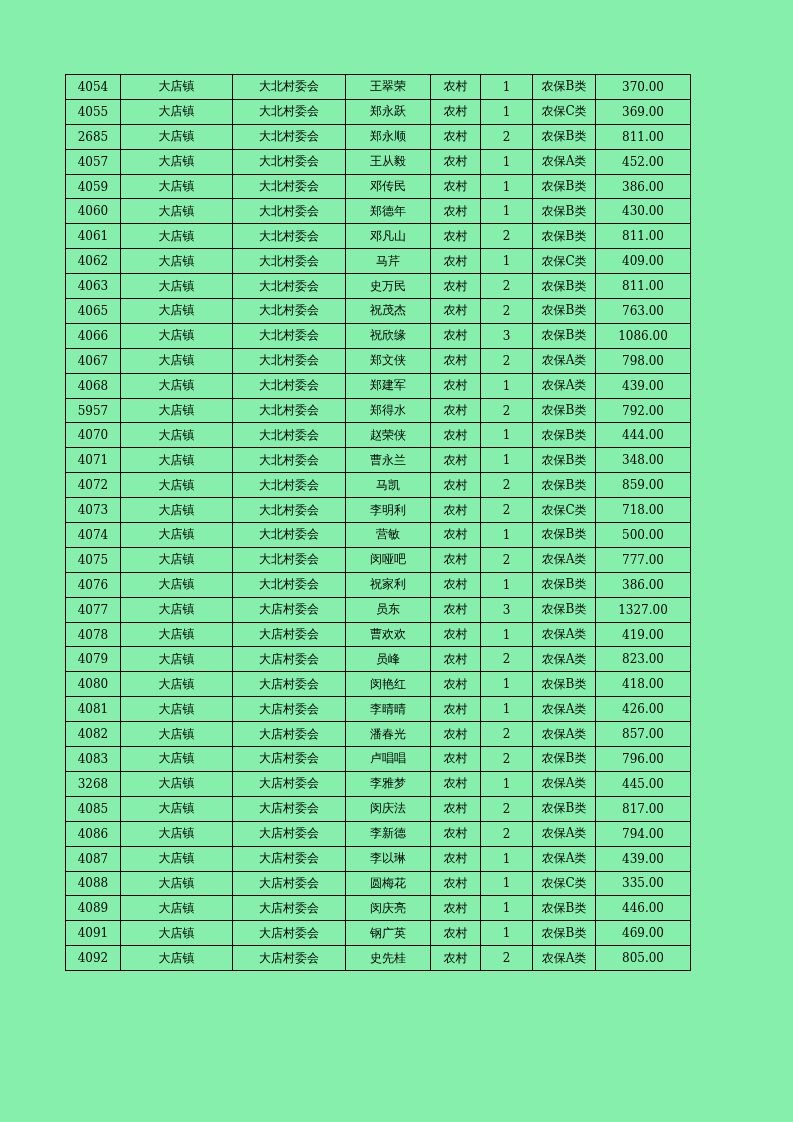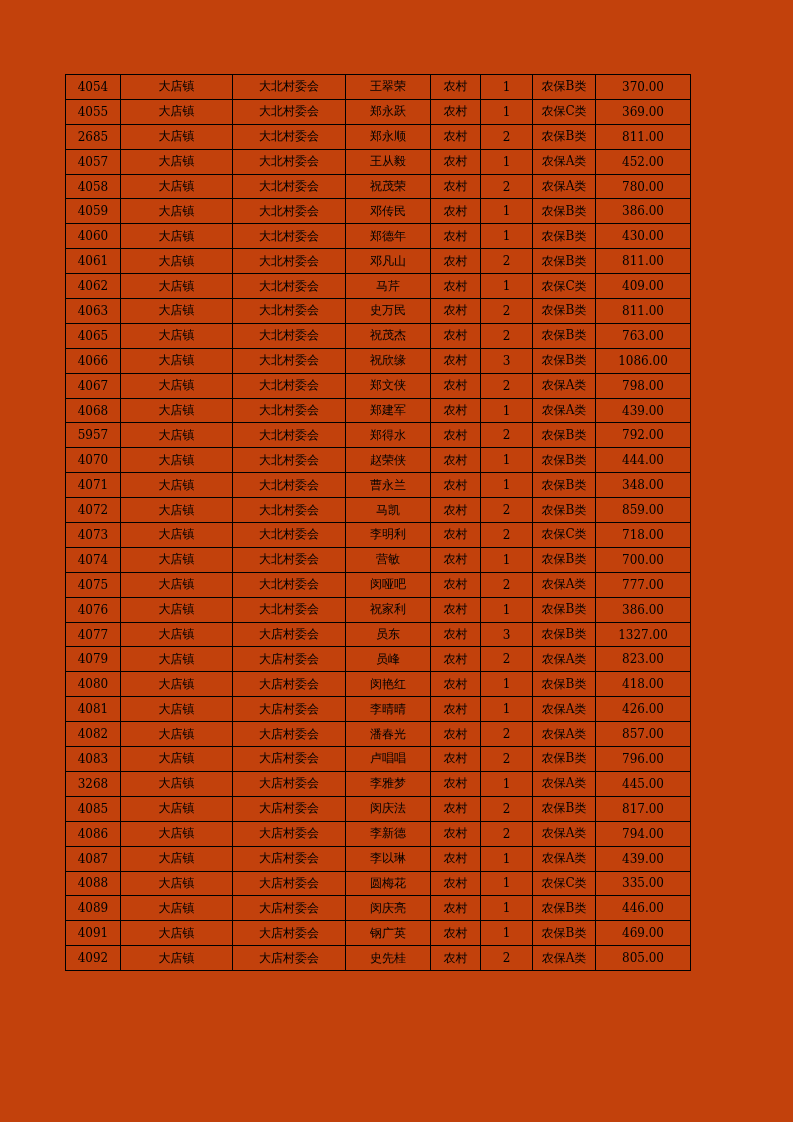--- a/index.html
+++ b/index.html
@@ -5,21 +5,21 @@
   html, body {
     margin: 0;
     padding: 0;
     background: #ffffff;
     font-family: "DejaVu Serif", "Liberation Serif", serif;
   }
   .page {
     position: relative;
     width: 793px;
     height: 1122px;
-    background: #c2410c;
+    background: #86efac;
     overflow: hidden;
   }
   table.records {
     position: absolute;
     left: 65px;
     top: 74px;
     border-collapse: collapse;
     table-layout: fixed;
     width: 625px;
   }
@@ -93,30 +93,20 @@
           <td>4057</td>
           <td>大店镇</td>
           <td>大北村委会</td>
           <td>王从毅</td>
           <td>农村</td>
           <td>1</td>
           <td>农保A类</td>
           <td>452.00</td>
         </tr>
         <tr>
-          <td>4058</td>
-          <td>大店镇</td>
-          <td>大北村委会</td>
-          <td>祝茂荣</td>
-          <td>农村</td>
-          <td>2</td>
-          <td>农保A类</td>
-          <td>780.00</td>
-        </tr>
-        <tr>
           <td>4059</td>
           <td>大店镇</td>
           <td>大北村委会</td>
           <td>邓传民</td>
           <td>农村</td>
           <td>1</td>
           <td>农保B类</td>
           <td>386.00</td>
         </tr>
         <tr>
@@ -250,21 +240,21 @@
           <td>718.00</td>
         </tr>
         <tr>
           <td>4074</td>
           <td>大店镇</td>
           <td>大北村委会</td>
           <td>营敏</td>
           <td>农村</td>
           <td>1</td>
           <td>农保B类</td>
-          <td>700.00</td>
+          <td>500.00</td>
         </tr>
         <tr>
           <td>4075</td>
           <td>大店镇</td>
           <td>大北村委会</td>
           <td>闵哑吧</td>
           <td>农村</td>
           <td>2</td>
           <td>农保A类</td>
           <td>777.00</td>
@@ -281,20 +271,30 @@
         </tr>
         <tr>
           <td>4077</td>
           <td>大店镇</td>
           <td>大店村委会</td>
           <td>员东</td>
           <td>农村</td>
           <td>3</td>
           <td>农保B类</td>
           <td>1327.00</td>
+        </tr>
+        <tr>
+          <td>4078</td>
+          <td>大店镇</td>
+          <td>大店村委会</td>
+          <td>曹欢欢</td>
+          <td>农村</td>
+          <td>1</td>
+          <td>农保A类</td>
+          <td>419.00</td>
         </tr>
         <tr>
           <td>4079</td>
           <td>大店镇</td>
           <td>大店村委会</td>
           <td>员峰</td>
           <td>农村</td>
           <td>2</td>
           <td>农保A类</td>
           <td>823.00</td>

